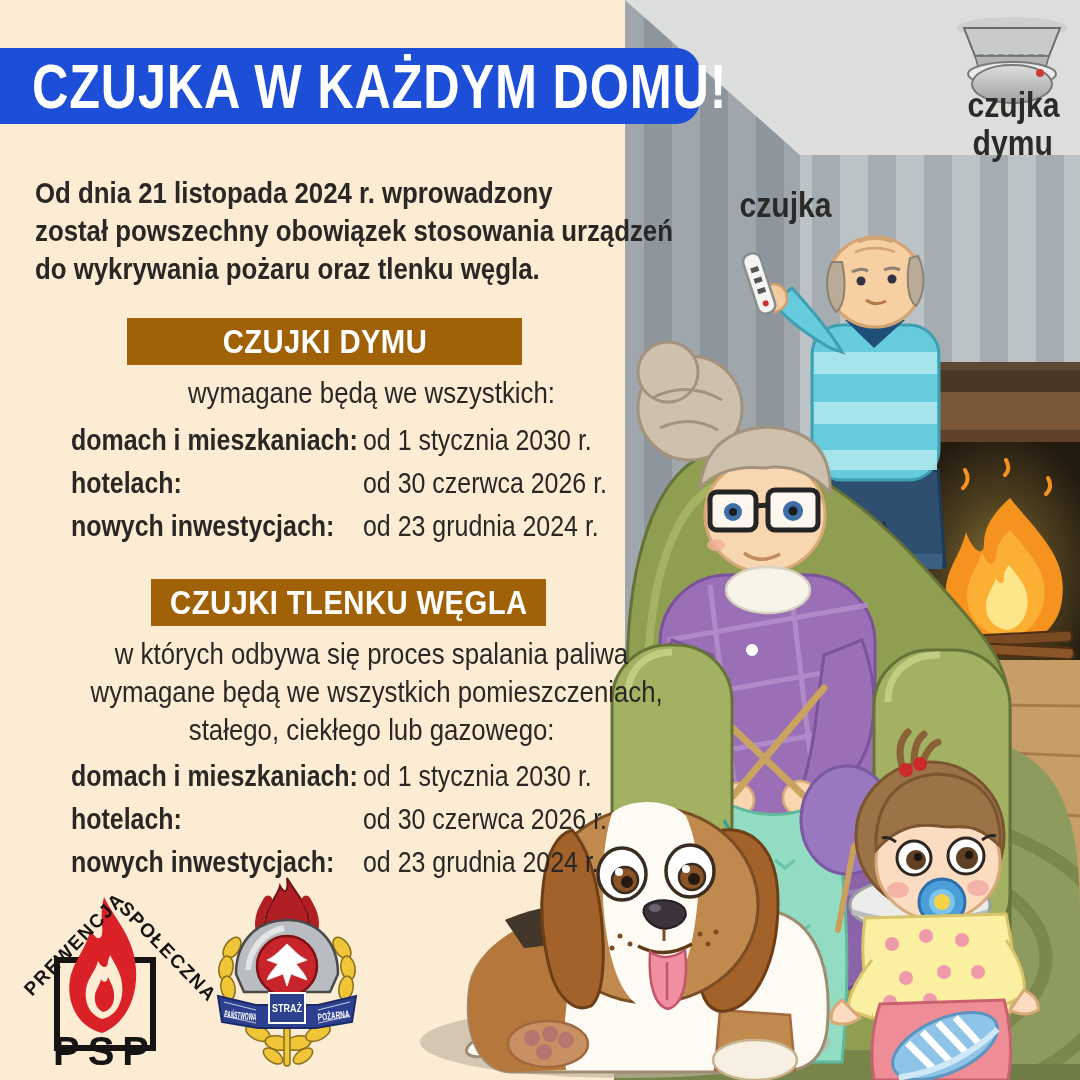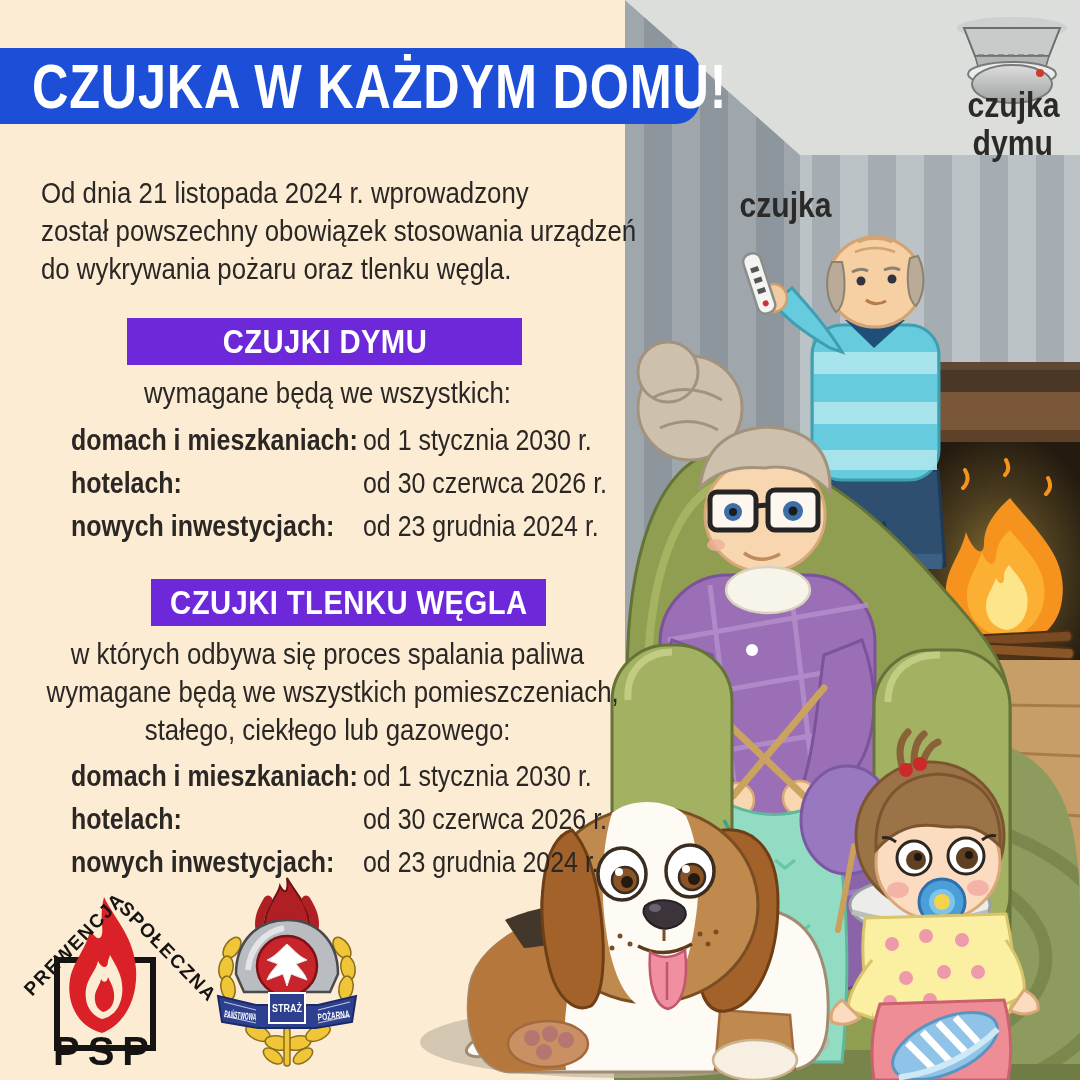--- a/index.html
+++ b/index.html
@@ -10,27 +10,27 @@
   svg text{font-family:"Liberation Sans", sans-serif;}
   
   .cond{display:inline-block;transform:scaleX(.86);transform-origin:center center;white-space:nowrap;}
   .cond-l{display:inline-block;transform:scaleX(.86);transform-origin:left center;white-space:nowrap;}
   
   .banner{left:0;top:48px;width:700px;height:76px;background:#1d4ed8;
           border-radius:0 24px 24px 0;z-index:6;display:flex;align-items:center;}
   .banner span{font-size:63px;font-weight:700;color:#fff;letter-spacing:1px;
                transform:scaleX(.80);transform-origin:left center;padding-left:40px;white-space:nowrap;}
   
-  .intro{left:41px;top:174px;z-index:5;color:#2a2725;font-size:30px;line-height:38px;font-weight:400;}
-  
-  .bar{left:127px;width:395px;height:47px;background:#6d28d9;z-index:5;
+  .intro{left:35px;top:174px;z-index:5;color:#2a2725;font-size:30px;line-height:38px;font-weight:700;}
+  
+  .bar{left:127px;width:395px;height:47px;background:#a16207;z-index:5;
        display:flex;align-items:center;justify-content:center;}
   .bar span{color:#fff;font-size:34px;font-weight:700;letter-spacing:.5px;}
   .bar1{top:318px;} .bar2{top:579px;margin-left:24px;}
-  .sub{left:0;width:655px;text-align:center;z-index:5;color:#2a2725;font-size:30px;line-height:38px;font-weight:500;}
+  .sub{left:0;width:655px;text-align:center;z-index:5;color:#2a2725;font-size:30px;line-height:38px;font-weight:500;padding-left:44px;}
   .sub1{top:374px;} .sub2{top:635px;}
   
   .req{left:35px;width:600px;z-index:5;color:#2a2725;font-size:29px;line-height:43px;margin-left:36px;}
   .req1{top:419px;} .req2{top:755px;}
   .req .row{display:grid;grid-template-columns:292px auto;}
   .req .lbl{font-weight:700;}
   
   .scene-label{z-index:5;color:#2b2a28;font-weight:700;font-size:35px;line-height:38px;text-align:center;}
   .lab-smoke{left:928px;top:86px;width:170px;}
   .lab-co{left:650px;top:186px;width:270px;}

